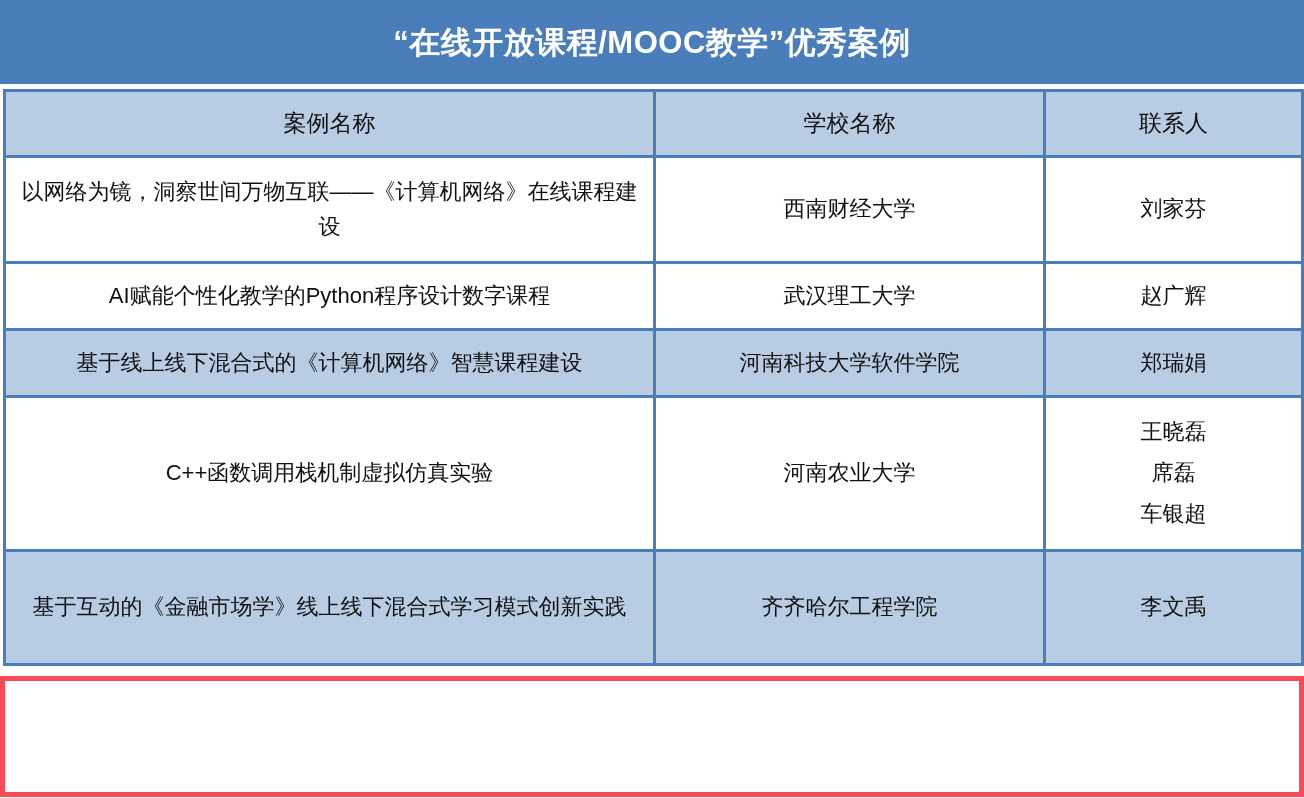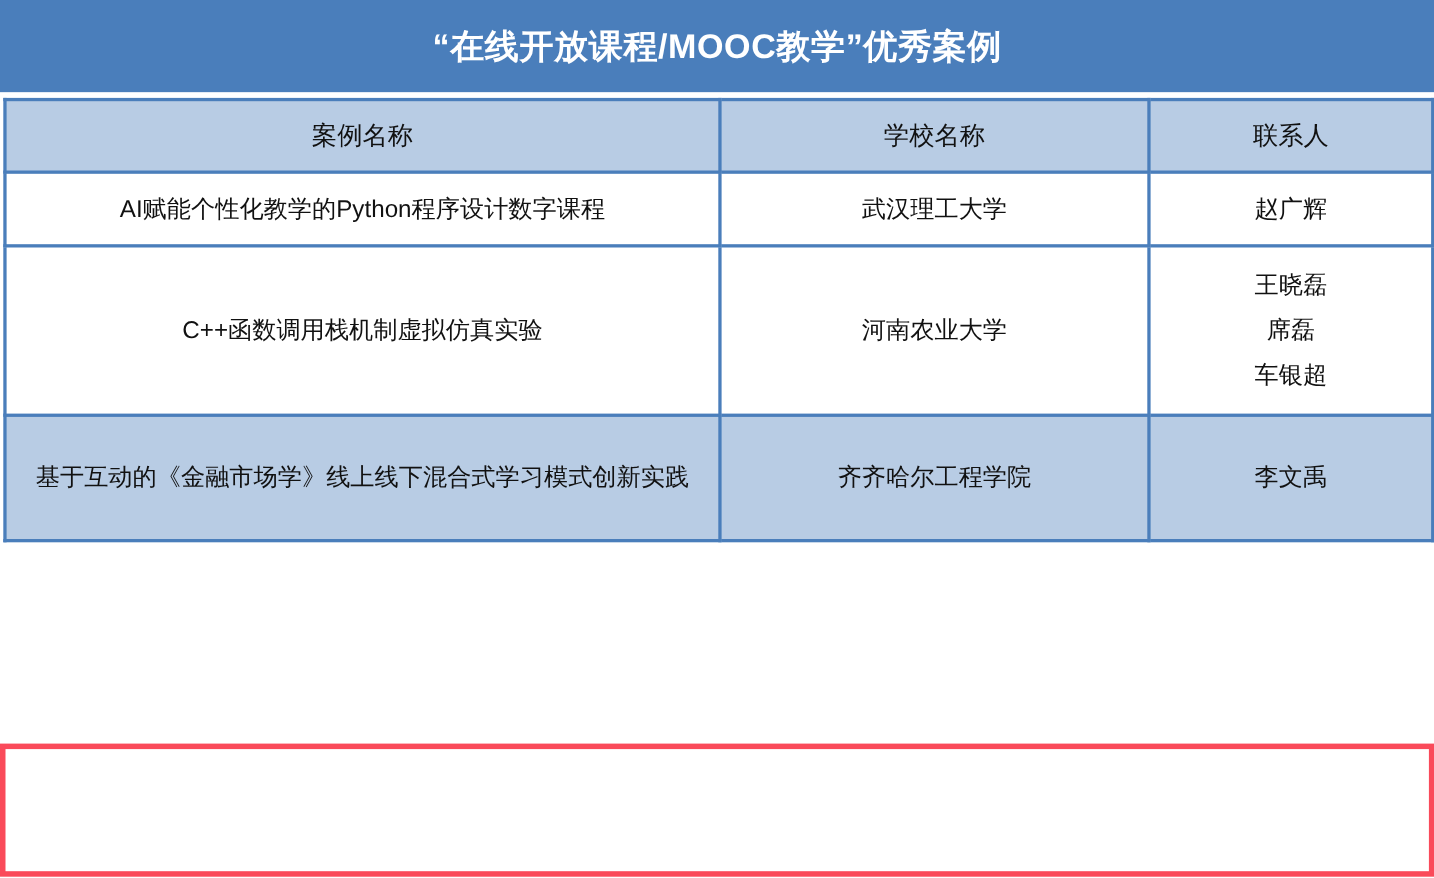--- a/index.html
+++ b/index.html
@@ -135,28 +135,38 @@
       </colgroup>
       <thead>
         <tr class="hdr-row">
           <th style="border-color: rgb(74, 126, 187); background: rgb(184, 204, 228);">案例名称</th>
           <th style="border-color: rgb(74, 126, 187); background: rgb(184, 204, 228);">学校名称</th>
           <th style="border-color: rgb(74, 126, 187); background: rgb(184, 204, 228);">联系人</th>
         </tr>
       </thead>
       <tbody>
 
+        <tr class="row-plain r1">
+          <td class="cell-name" style="border-color: rgb(74, 126, 187); background: rgb(255, 255, 255);">以网络为镜，洞察世间万物互联——《计算机网络》在线课程建设</td>
+          <td class="cell-school" style="border-color: rgb(74, 126, 187); background: rgb(255, 255, 255);">西南财经大学</td>
+          <td class="cell-person" style="border-color: rgb(74, 126, 187); background: rgb(255, 255, 255);">刘家芬</td>
+        </tr>
 
 
         <tr class="row-plain r3">
           <td class="cell-name" style="border-color: rgb(74, 126, 187); background: rgb(255, 255, 255);">AI赋能个性化教学的Python程序设计数字课程</td>
           <td class="cell-school" style="border-color: rgb(74, 126, 187); background: rgb(255, 255, 255);">武汉理工大学</td>
           <td class="cell-person" style="border-color: rgb(74, 126, 187); background: rgb(255, 255, 255);">赵广辉</td>
         </tr>
 
+        <tr class="row-shaded r4">
+          <td class="cell-name" style="border-color: rgb(74, 126, 187); background: rgb(184, 204, 228);">基于线上线下混合式的《计算机网络》智慧课程建设</td>
+          <td class="cell-school" style="border-color: rgb(74, 126, 187); background: rgb(184, 204, 228);">河南科技大学软件学院</td>
+          <td class="cell-person" style="border-color: rgb(74, 126, 187); background: rgb(184, 204, 228);">郑瑞娟</td>
+        </tr>
 
         <tr class="row-plain r5">
           <td class="cell-name" style="border-color: rgb(74, 126, 187); background: rgb(255, 255, 255);">C++函数调用栈机制虚拟仿真实验</td>
           <td class="cell-school" style="border-color: rgb(74, 126, 187); background: rgb(255, 255, 255); margin-top: 28px;">河南农业大学</td>
           <td class="cell-person person-lines" style="border-color: rgb(74, 126, 187); background: rgb(255, 255, 255);">
             <span>王晓磊</span>
             <span>席磊</span>
             <span>车银超</span>
           </td>
         </tr>

